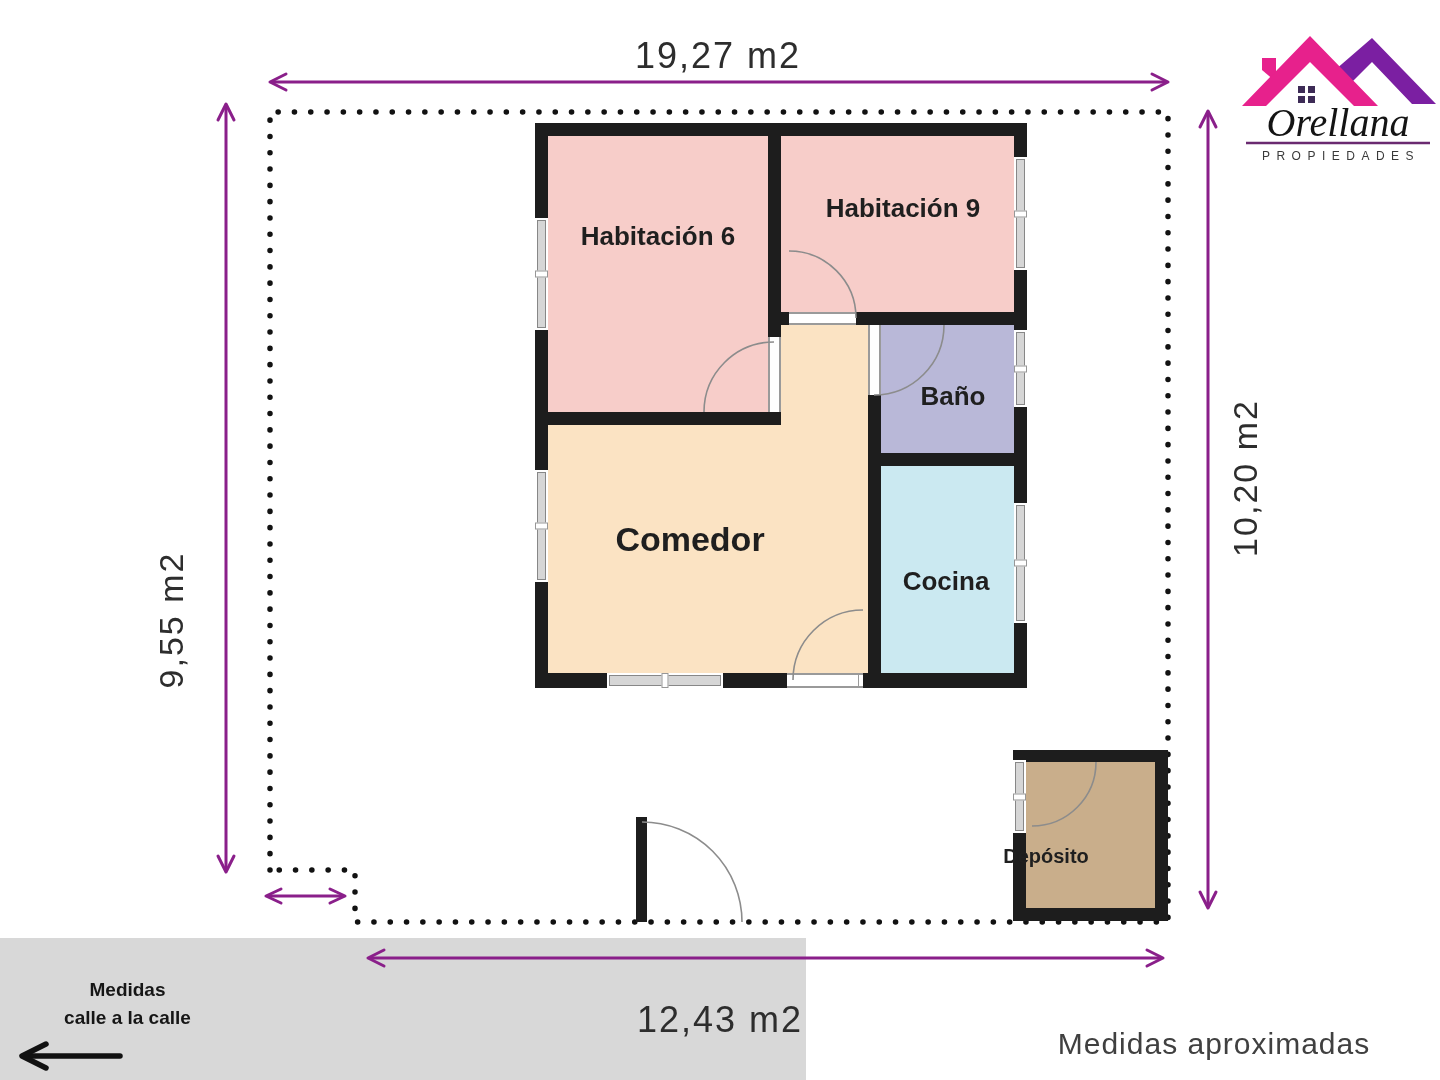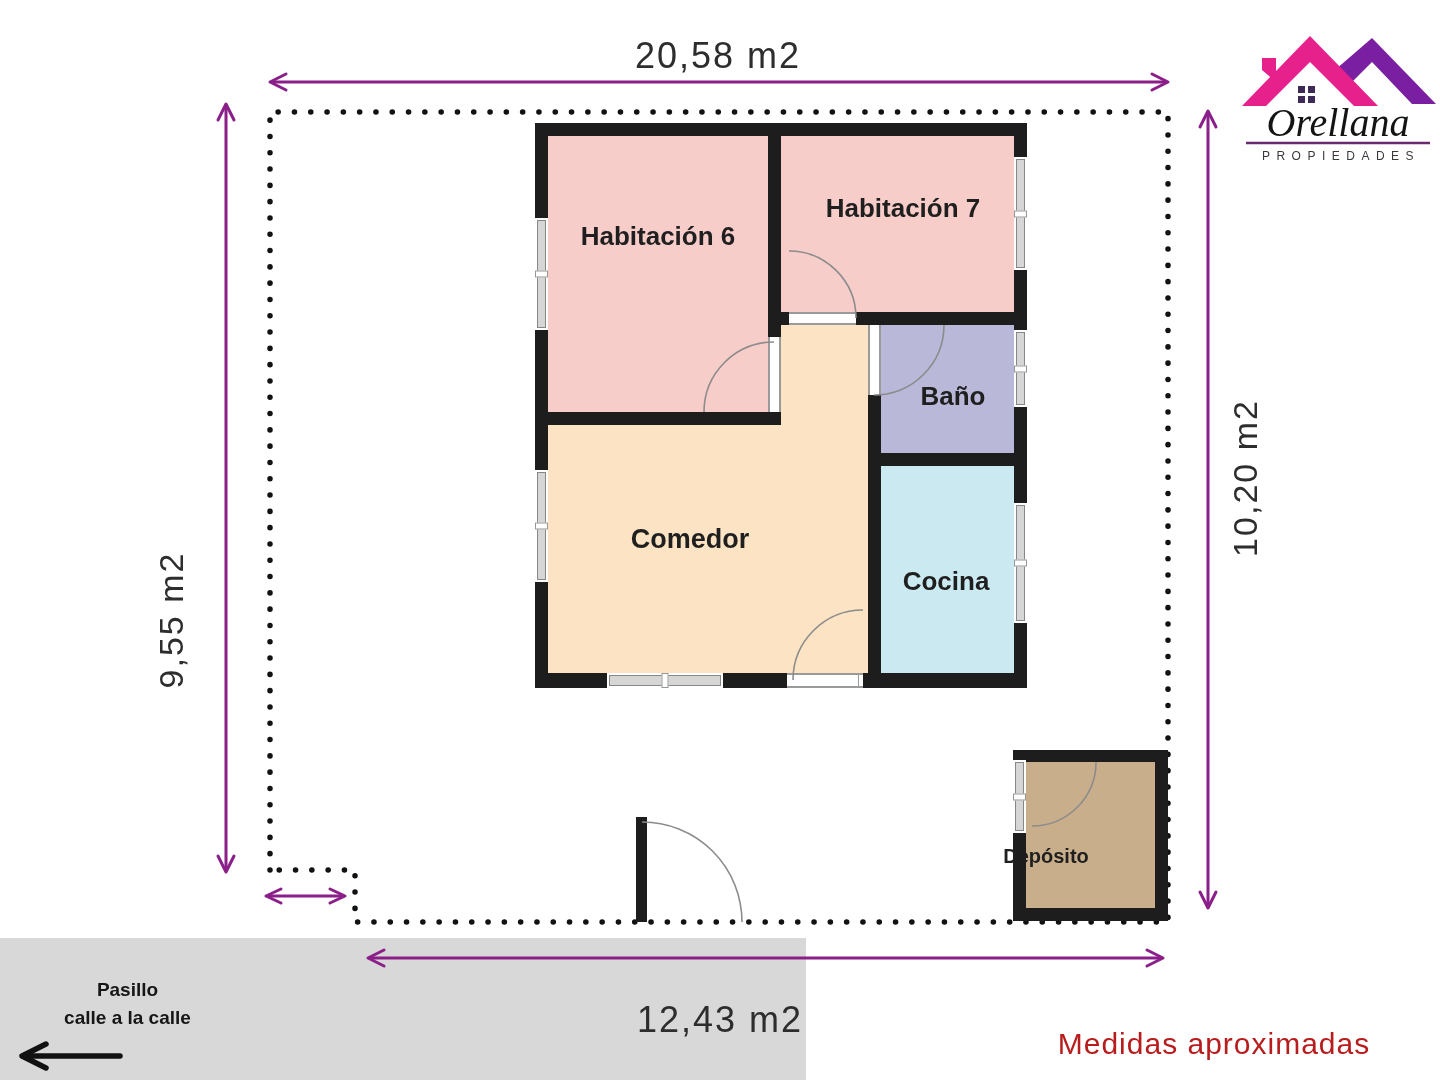--- a/index.html
+++ b/index.html
@@ -24,21 +24,21 @@
   .win-h::after{content:'';position:absolute;top:0;bottom:0;left:50%;width:5px;
       transform:translateX(-50%);background:#fff;border:1px solid #979797;}
   .door-v{position:absolute;background:#fff;border-left:2px solid #9a9a9a;border-right:2px solid #9a9a9a;box-sizing:border-box;}
   .door-h{position:absolute;background:#fff;border-top:2px solid #9a9a9a;border-bottom:2px solid #9a9a9a;box-sizing:border-box;}
   .leaf-r::after{content:'';position:absolute;right:4px;top:0;bottom:0;width:1px;background:#9a9a9a;}
   .room-label{position:absolute;transform:translate(-50%,-50%);font-weight:bold;
       color:#1f1f1f;white-space:nowrap;}
   .measure{position:absolute;transform:translate(-50%,-50%);color:#2d2d2d;
       font-size:36px;letter-spacing:2px;white-space:nowrap;}
   .measure.vert{transform:translate(-50%,-50%) rotate(-90deg);font-size:34px;}
-  .note{position:absolute;transform:translate(-50%,-50%);color:#b91c1c;font-size:30px;
+  .note{position:absolute;transform:translate(-50%,-50%);color:#404040;font-size:30px;
       letter-spacing:1px;white-space:nowrap;}
   .pasillo-band{position:absolute;left:0;top:938px;width:806px;height:142px;background:var(--pasillo-gray);}
   .pasillo-text{position:absolute;left:20px;top:976px;width:215px;text-align:center;
       font-size:19px;font-weight:bold;color:#161616;line-height:28px;}
   svg.layer{position:absolute;left:0;top:0;}
   .dotline{fill:none;stroke:#121212;stroke-width:5.5;stroke-linecap:round;stroke-dasharray:0.1 16.2;}
   .arc{fill:none;stroke:#8c8c8c;stroke-width:1.6;}
   .parrow{fill:none;stroke:var(--arrow);stroke-width:3;stroke-linecap:round;stroke-linejoin:round;}
   .barrow{fill:none;stroke:#111;stroke-width:5.5;stroke-linecap:round;stroke-linejoin:round;}
   .logo-script{font-family:"Liberation Serif",serif;font-style:italic;font-size:40px;fill:#141414;}
@@ -137,34 +137,34 @@
       <path class="parrow" d="M 281 889 L 266 896 L 281 903"></path>
       <path class="parrow" d="M 330 889 L 345 896 L 330 903"></path>
     </g>
     <g>
       <path class="barrow" d="M 30 1056 H 120"></path>
       <path class="barrow" d="M 46 1044 L 22 1056 L 46 1068"></path>
     </g>
   </svg>
 
   <div class="room-label" style="left:658px;top:236px;font-size:26px;z-index:7">Habitación 6</div>
-  <div class="room-label" style="left:903px;top:208px;font-size:26px;z-index:7">Habitación 7</div>
+  <div class="room-label" style="left:903px;top:208px;font-size:26px;z-index:7">Habitación 9</div>
   <div class="room-label" style="left:953px;top:396px;font-size:26px;z-index:7">Baño</div>
-  <div class="room-label" style="left:690px;top:539px;font-size:27px;z-index:7">Comedor</div>
+  <div class="room-label" style="left:690px;top:539px;font-size:34px;z-index:7">Comedor</div>
   <div class="room-label" style="left:946px;top:581px;font-size:26px;z-index:7">Cocina</div>
   <div class="room-label" style="left:1046px;top:856px;font-size:20px;z-index:7">Depósito</div>
 
-  <div class="measure" style="left:718px;top:56px;z-index:7">20,58 m2</div>
+  <div class="measure" style="left:718px;top:56px;z-index:7">19,27 m2</div>
   <div class="measure vert" style="left:171px;top:620px;z-index:7">9,55 m2</div>
   <div class="measure vert" style="left:1245px;top:478px;z-index:7">10,20 m2</div>
   <div class="measure" style="left:720px;top:1020px;z-index:7">12,43 m2</div>
   <div class="note" style="left:1214px;top:1044px;z-index:7">Medidas aproximadas</div>
 
   <div class="pasillo-text" style="z-index:7">
-    <div>Pasillo</div>
+    <div>Medidas</div>
     <div>calle a la calle</div>
   </div>
 
   <svg class="layer" width="200" height="145" viewBox="0 0 200 145" style="left:1238px;top:30px;z-index:8">
     <polygon fill="var(--logo-purple)" points="134,8 198,74 174,74 134,32 112,54 97,40"></polygon>
     <polygon fill="var(--logo-pink)" points="24,28 38,28 38,52 24,40"></polygon>
     <polygon fill="var(--logo-pink)" points="72,6 140,76 116,76 72,32 28,76 4,76"></polygon>
     <g fill="#3d2b56">
       <rect x="60" y="56" width="7" height="7"></rect>
       <rect x="70" y="56" width="7" height="7"></rect>

